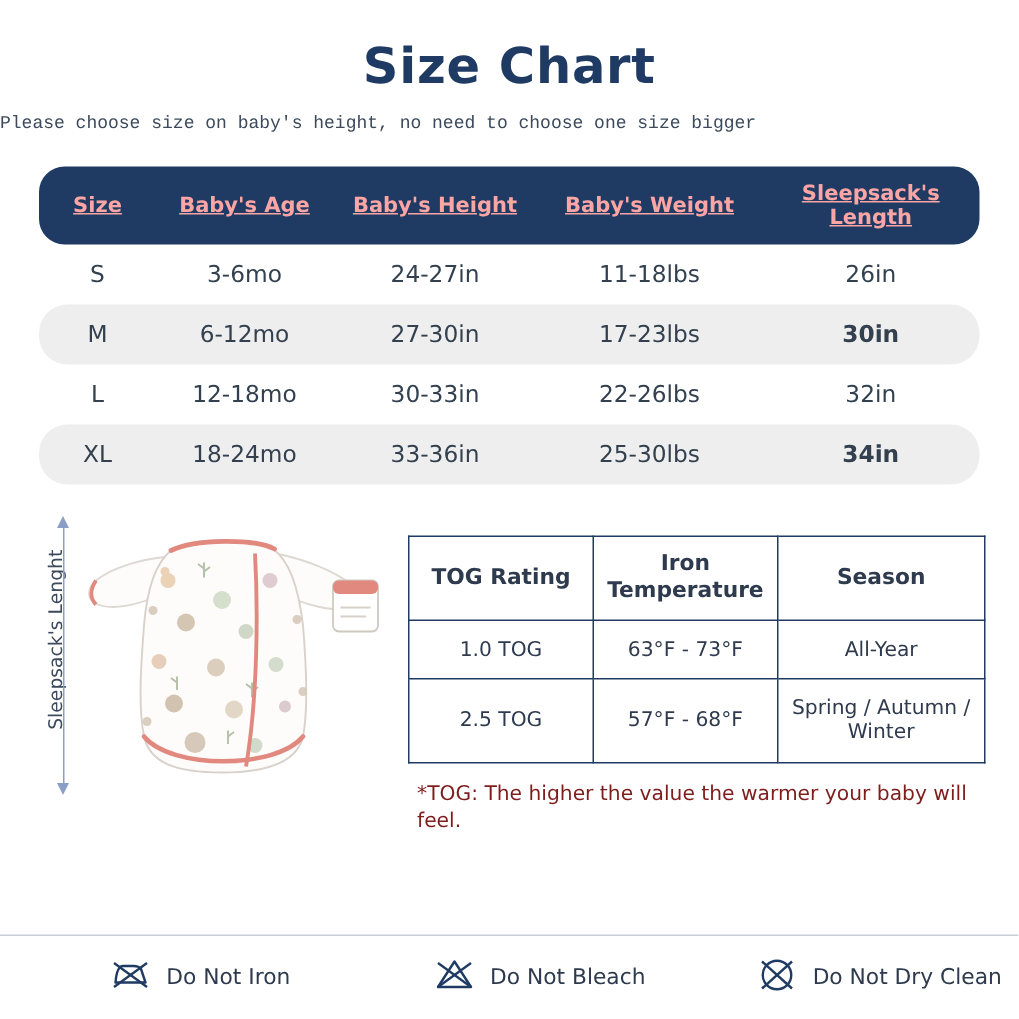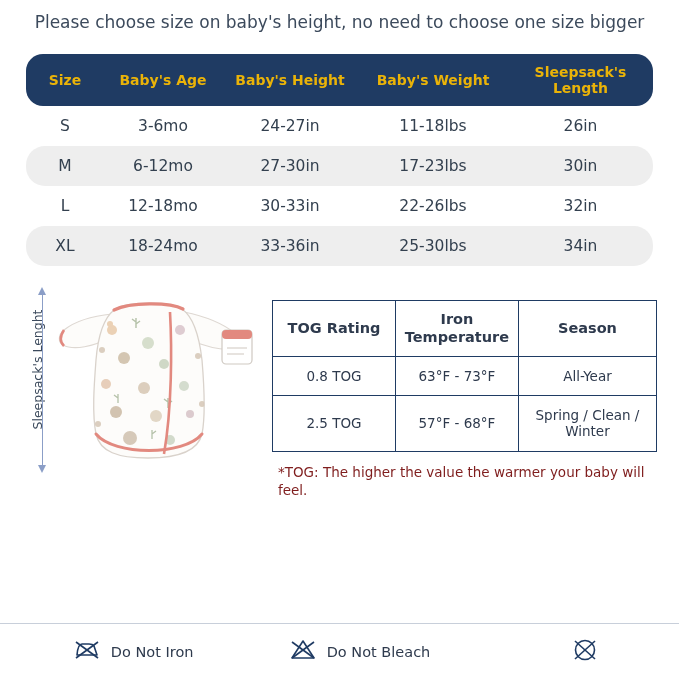--- a/index.html
+++ b/index.html
@@ -19,54 +19,55 @@
   
   .title {
     text-align: center;
     font-size: 33px;
     font-weight: bold;
     color: #1f3b63;
     letter-spacing: 0.5px;
     margin: 24px 0 0 0;
   }
   .subtitle {
-    text-align: center;
-    font-size: 17px;
+    font-size: 12px;
     color: #3c4a5c;
     margin: 12px 0 0 0;
+    font-family: Liberation Mono, monospace;
   }
 
   
   .size-table {
     margin: 22px 26px 0 26px;
     border-collapse: separate;
     border-spacing: 0;
     width: 627px;
     table-layout: fixed;
   }
   .size-table thead th {
     background: #1f3b63;
-    color: #eab308;
+    color: #fca5a5;
     font-size: 14px;
     font-weight: bold;
     padding: 10px 10px;
     text-align: center;
     line-height: 1.15;
+    text-decoration: underline;
   }
   .size-table thead th:first-child { border-radius: 17px 0 0 17px; }
   .size-table thead th:last-child { border-radius: 0 17px 17px 0; margin-top: 21px; }
   .size-table tbody td {
     font-size: 15.5px;
     text-align: center;
     padding: 11px 2px;
     color: #33404f;
   }
   .size-table tbody tr.alt td { background: #eeeeee; }
   .size-table tbody tr.alt td:first-child { border-radius: 19px 0 0 19px; }
-  .size-table tbody tr.alt td:last-child { border-radius: 0 19px 19px 0; }
+  .size-table tbody tr.alt td:last-child { border-radius: 0 19px 19px 0; font-weight: bold; }
 
   
   .mid {
     position: relative;
     margin-top: 14px;
     height: 195px;
   }
   .arrow-label {
     position: absolute;
     left: 18px; top: 20px;
@@ -155,20 +156,21 @@
     font-size: 14.5px;
     color: #2e3a4d;
     white-space: nowrap;
   }
 </style>
 </head>
 <body>
 
 <div class="page">
 
+  <h1 class="title">Size Chart</h1>
   <p class="subtitle">Please choose size on baby's height, no need to choose one size bigger</p>
 
   <table class="size-table">
     <thead>
       <tr>
         <th style="width:78px">Size</th>
         <th style="width:118px">Baby's Age</th>
         <th style="width:136px">Baby's Height</th>
         <th style="width:150px">Baby's Weight</th>
         <th style="width:145px">Sleepsack's Length</th>
@@ -280,28 +282,28 @@
       <table class="tog-table">
         <thead>
           <tr>
             <th style="width:122px">TOG Rating</th>
             <th style="width:122px">Iron Temperature</th>
             <th style="width:137px">Season</th>
           </tr>
         </thead>
         <tbody>
           <tr>
-            <td>0.8 TOG</td>
+            <td>1.0 TOG</td>
             <td>63°F  -  73°F</td>
             <td>All-Year</td>
           </tr>
           <tr>
             <td>2.5 TOG</td>
             <td>57°F  -  68°F</td>
-            <td>Spring / Clean / Winter</td>
+            <td>Spring / Autumn / Winter</td>
           </tr>
         </tbody>
       </table>
       <div class="tog-note">*TOG: The higher the value the warmer your baby will feel.</div>
     </div>
   </div>
 
   <div class="care-bar">
 
     <div class="care-item">
@@ -327,17 +329,18 @@
     </div>
 
     <div class="care-item">
       <span>
         <svg width="30" height="26" viewBox="0 0 30 26">
           <circle cx="15" cy="13" r="9.5" fill="none" stroke="#1f3b63" stroke-width="1.6"></circle>
           <line x1="5" y1="4" x2="25" y2="22" stroke="#1f3b63" stroke-width="1.6"></line>
           <line x1="25" y1="4" x2="5" y2="22" stroke="#1f3b63" stroke-width="1.6"></line>
         </svg>
       </span>
+      <span class="care-label">Do Not Dry Clean</span>
     </div>
 
   </div>
 
 </div>
 
 </body></html>

